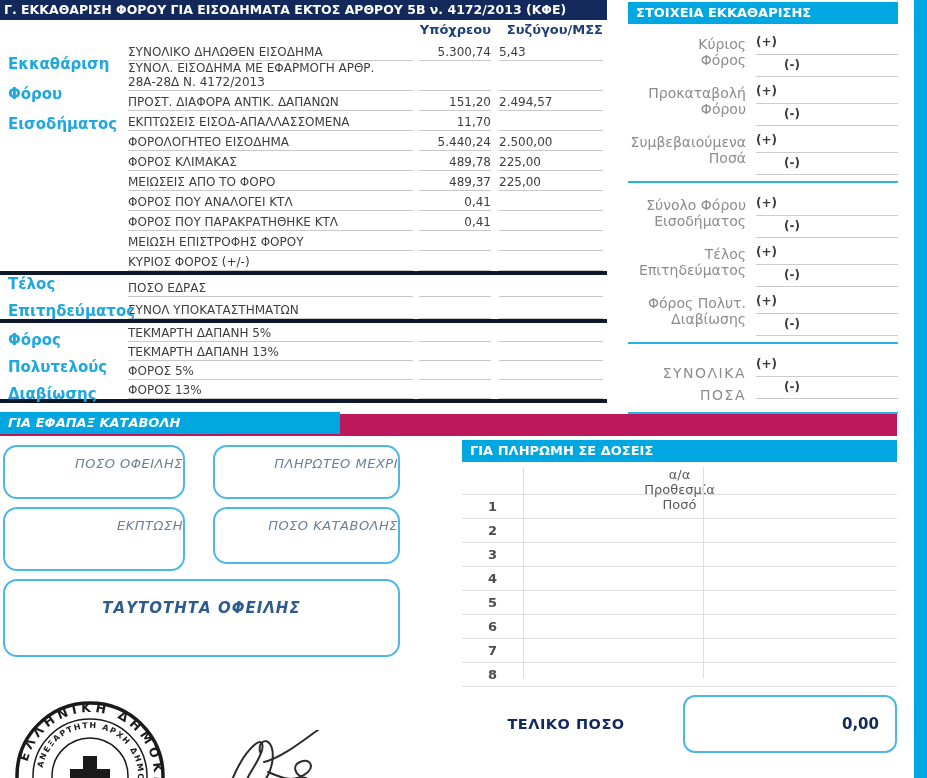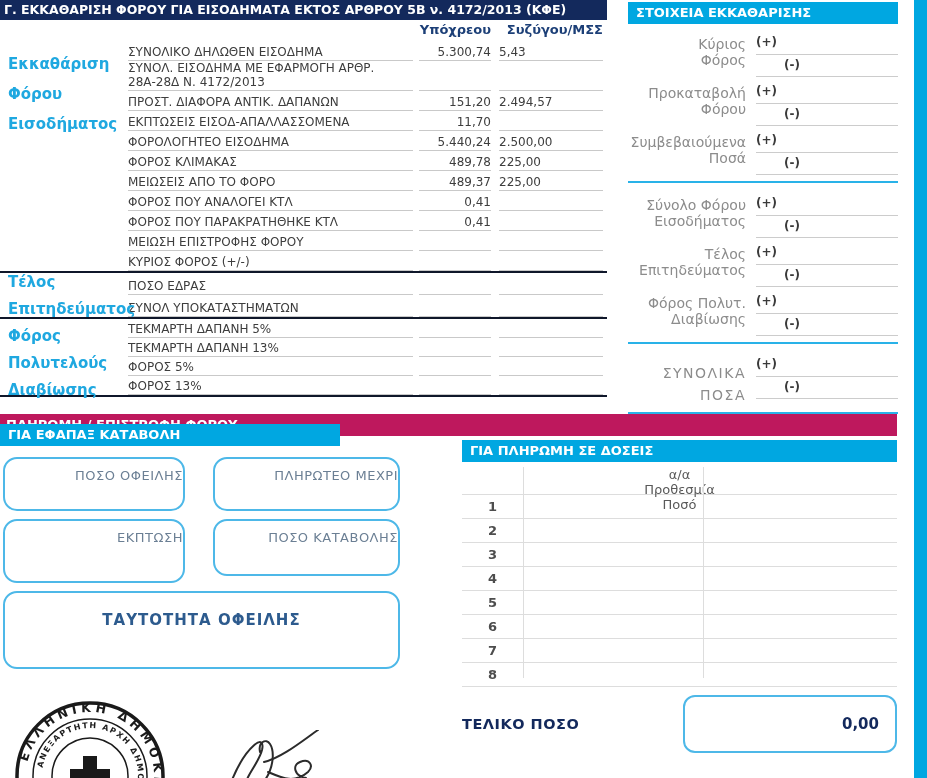--- a/index.html
+++ b/index.html
@@ -10,21 +10,21 @@
   .title-bar{position:absolute;left:0;top:0;width:607px;height:20px;background:#13295c;
              color:#fff;font-size:12.5px;font-weight:bold;line-height:20px;padding-left:4px;
              box-sizing:border-box;white-space:nowrap;}
   .col-headers{position:absolute;left:128px;top:22px;width:479px;display:flex;}
   .ch-spacer{width:291px;}
   .ch{font-weight:bold;color:#1c3f77;font-size:13px;text-align:right;}
   .ch.v1{width:72px;}
   .ch.v2{width:104px;margin-left:8px;}
 
   #left-sections{position:absolute;left:0;top:41px;width:607px;}
-  .sec{position:relative;padding-left:128px;border-bottom:2px solid #0f172a;box-sizing:border-box;}
+  .sec{position:relative;padding-left:128px;border-bottom:4px solid #0f172a;box-sizing:border-box;}
   .sidebar-label{position:absolute;left:8px;color:#1fa8e0;font-weight:bold;font-size:15px;}
   .sec0 .sidebar-label{top:8px;line-height:30px;}
   .sec1 .sidebar-label{top:-4px;line-height:27px;}
   .sec2 .sidebar-label{top:4px;line-height:27px;}
   .trow{display:flex;align-items:flex-end;}
   .sec0 .trow{min-height:20px;}
   .sec1 .trow{min-height:22px;}
   .sec2 .trow{min-height:19px;}
   .c{border-bottom:1px solid #c9c9c9;font-size:12px;color:#3d3d3d;padding-bottom:1px;}
   .c-label{width:285px;margin-right:6px;line-height:14px;}
@@ -44,21 +44,21 @@
           line-height:20px;}
   .g-line.minus{padding-left:28px;box-sizing:border-box;}
   .panel-divider{border-top:2px solid #29b2e8;margin:6px 0 10px 0;}
 
   .right-stripe{position:absolute;left:914px;top:0;width:13px;height:778px;background:#00a7e1;}
 
   
   .payment-bar{position:absolute;left:0;top:414px;width:897px;height:22px;background:#be185d;
                color:#fff;font-size:13px;font-weight:bold;line-height:22px;padding-left:6px;
                box-sizing:border-box;}
-  .lump{position:absolute;left:0;top:424px;width:403px;}
+  .lump{position:absolute;left:0;top:412px;width:403px;font-style:italic;}
   .lump .cyan-bar{width:340px;}
   .pay-box{position:absolute;border:2px solid #4db8e8;border-radius:14px;box-sizing:border-box;
            text-align:right;color:#6b7f94;font-size:13px;letter-spacing:0.5px;padding-top:9px;}
   #box-0{left:3px;top:33px;width:182px;height:54px;}
   #box-1{left:213px;top:33px;width:187px;height:54px;}
   #box-2{left:3px;top:95px;width:182px;height:64px;}
   #box-3{left:213px;top:95px;width:187px;height:57px;}
   .identity-box{position:absolute;left:3px;top:167px;width:397px;height:78px;border:2px solid #4db8e8;
                 border-radius:14px;box-sizing:border-box;text-align:center;color:#2d5b8e;
                 font-weight:bold;font-size:15px;letter-spacing:1px;padding-top:18px;}
@@ -68,21 +68,21 @@
   .inst-vline{position:absolute;top:0;width:1px;height:211px;background:#ddd;}
   .inst-header{display:flex;height:27px;align-items:center;border-bottom:1px solid #ddd;
                font-weight:normal;color:#595959;font-size:13px;flex-direction:column;}
   .inst-header .ih0{width:61px;text-align:center;}
   .inst-header .ih1{width:180px;text-align:center;}
   .inst-header .ih2{width:194px;text-align:center;}
   .inst-row{display:flex;height:23px;align-items:center;border-bottom:1px solid #ddd;}
   .inst-num{width:61px;text-align:center;font-weight:bold;color:#4d4d4d;font-size:13px;}
   .inst-cell{height:100%;}
   .final-row{display:flex;align-items:center;margin-top:8px;}
-  .final-label{width:208px;text-align:left;margin-right:13px;color:#13295c;font-weight:bold;
+  .final-label{width:208px;text-align:center;margin-right:13px;color:#13295c;font-weight:bold;
                font-size:14.5px;letter-spacing:0.5px;}
   .final-box{width:214px;height:58px;border:2px solid #4db8e8;border-radius:12px;box-sizing:border-box;
              display:flex;align-items:center;justify-content:flex-end;padding-right:16px;
              color:#13295c;font-weight:bold;font-size:15px;}
 
   
   .footer{position:absolute;left:0;top:690px;width:470px;height:88px;}
   .official-title{position:absolute;left:115px;top:22px;width:280px;text-align:center;
                   font-family:"Liberation Serif","DejaVu Serif",serif;font-weight:bold;
                   font-size:13.5px;line-height:15px;color:#0d0d0d;}

